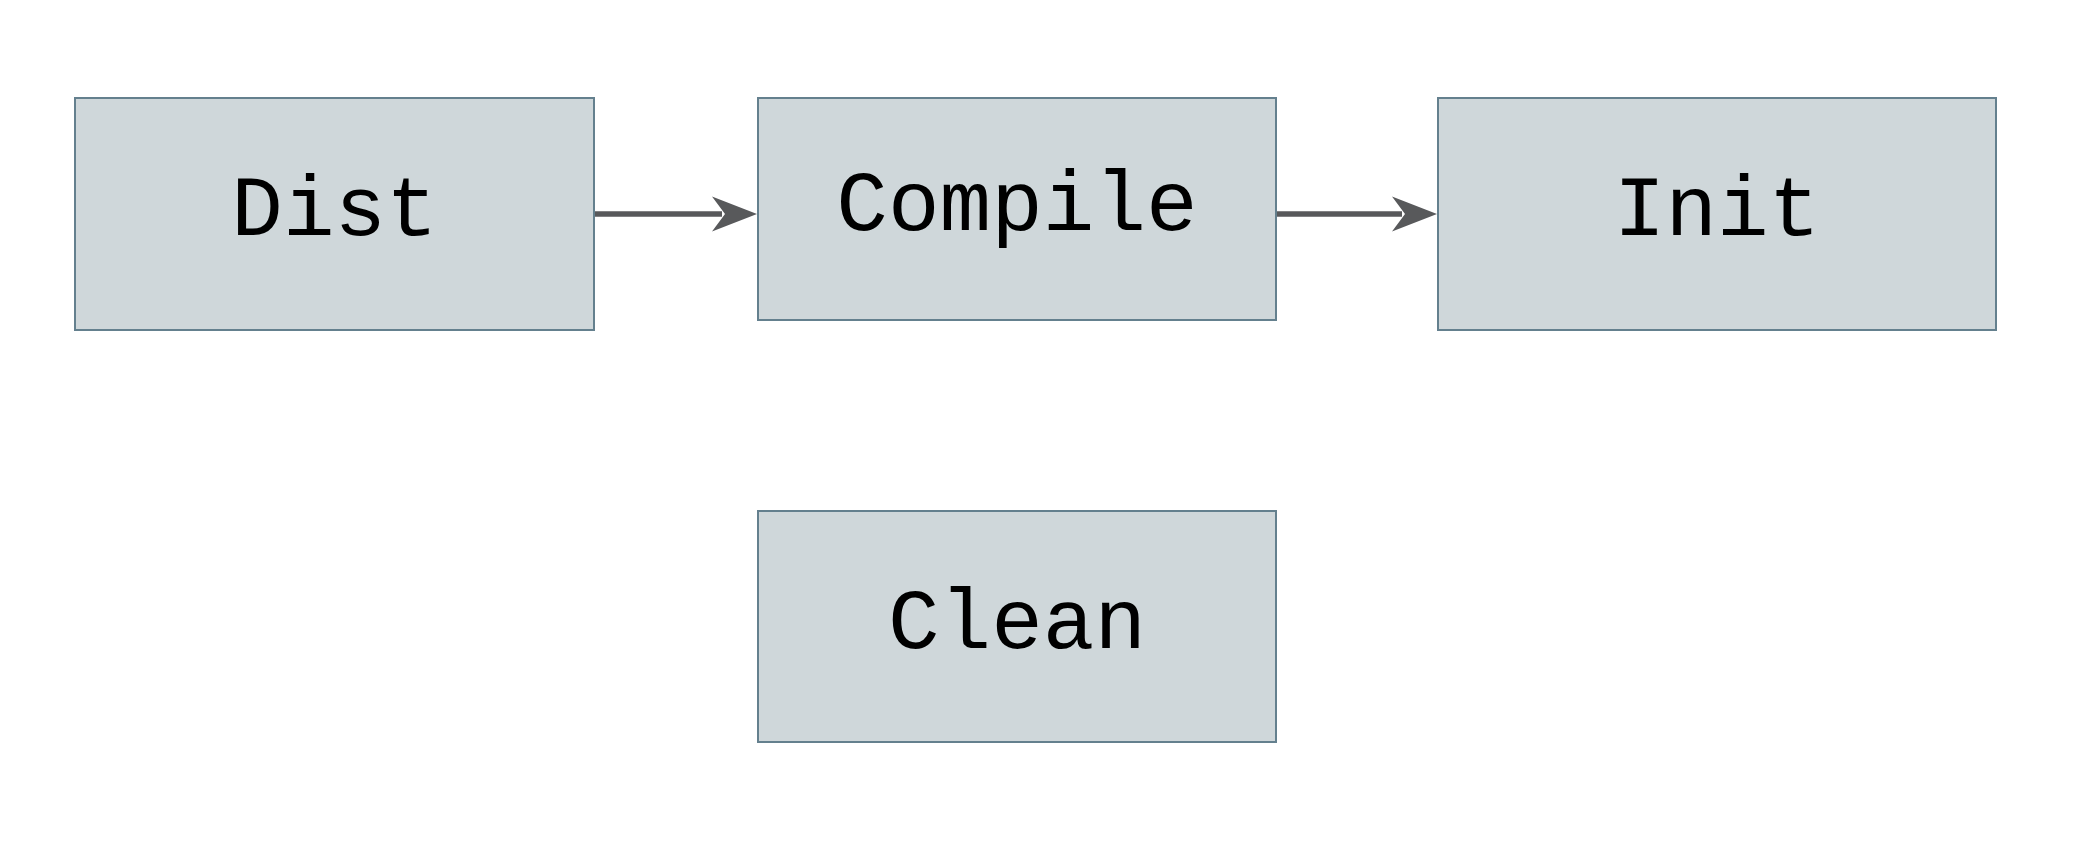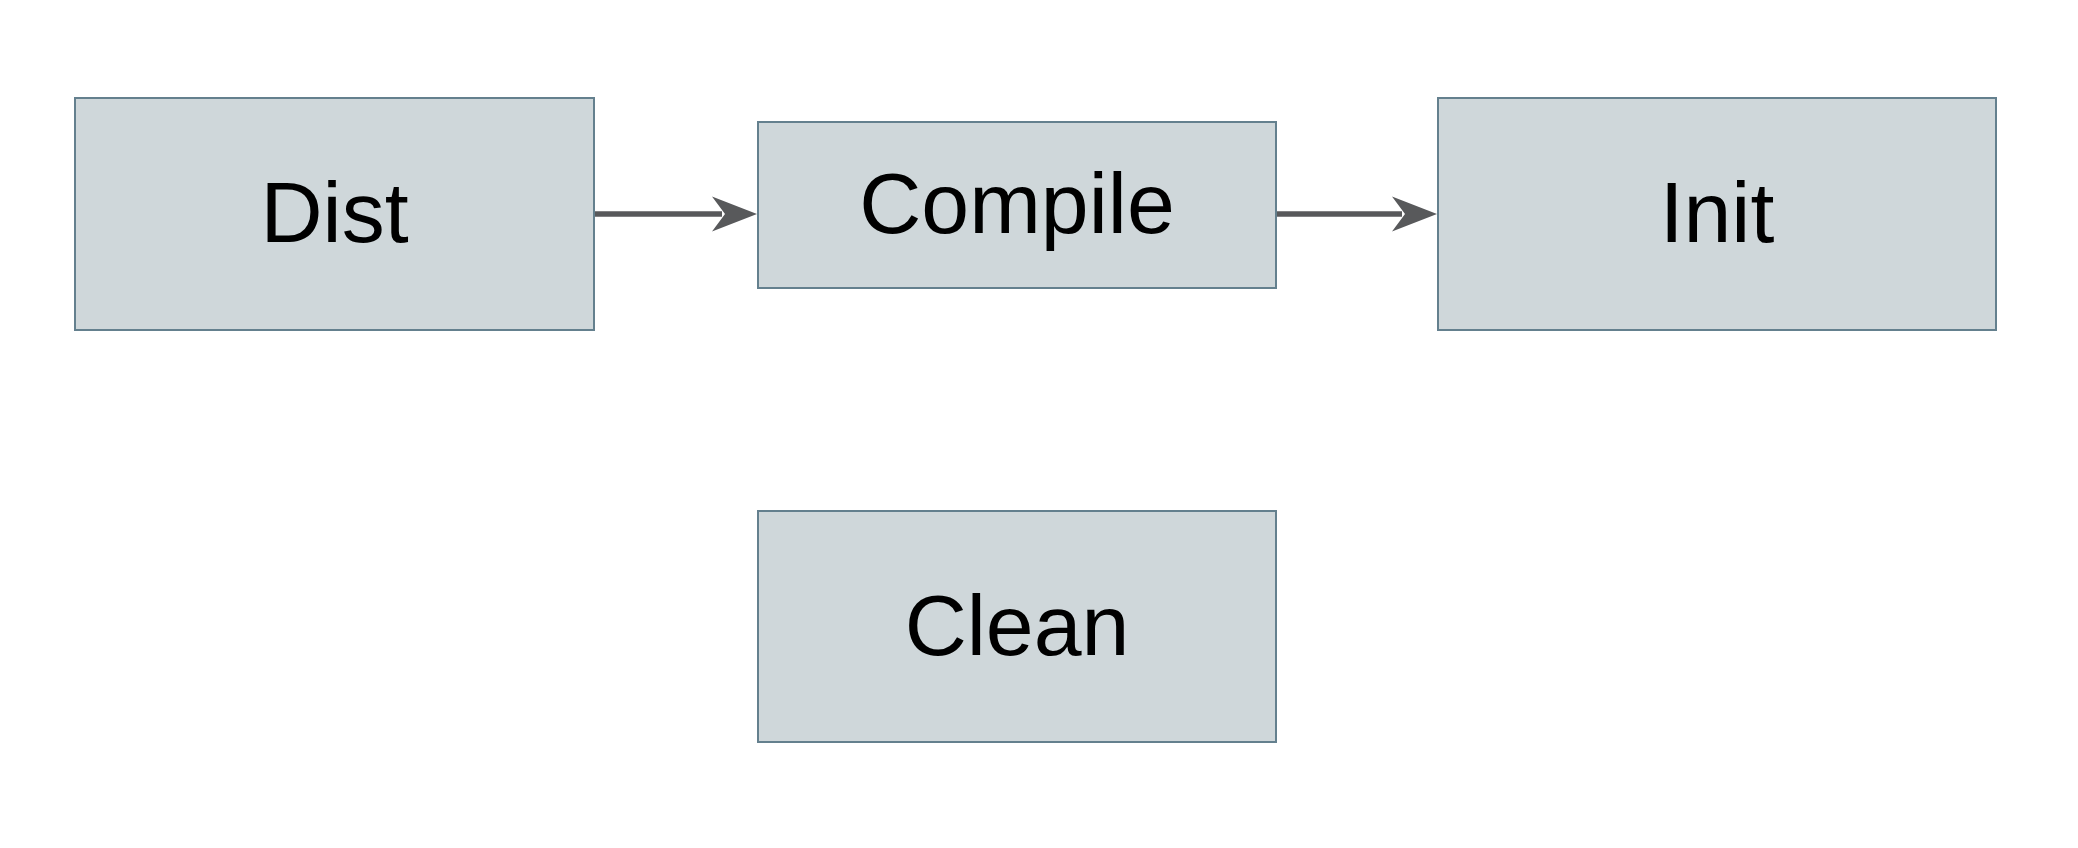--- a/index.html
+++ b/index.html
@@ -5,41 +5,41 @@
   html, body {
     margin: 0;
     padding: 0;
     background: #ffffff;
   }
   #canvas {
     position: relative;
     width: 2078px;
     height: 848px;
     background: var(--background, #ffffff);
-    font-family: Liberation Sans, sans-serif;
+    font-family: Liberation Mono, monospace;
     overflow: hidden;
   }
   .node {
     position: absolute;
     box-sizing: border-box;
     background: var(--node-fill, #cfd7da);
     border: 2px solid var(--node-border, #64808e);
     display: flex;
     align-items: center;
     justify-content: center;
   }
   .node .label {
     color: var(--label-text, #000000);
     font-size: 86px;
     line-height: 1;
     white-space: nowrap;
     transform: translateY(-2px);
   }
   #node-dist    { left: 74px;   top: 97px;  width: 521px; height: 234px; }
-  #node-compile { left: 757px;  top: 97px;  width: 520px; height: 168px; margin-top: 24px; }
+  #node-compile { left: 757px;  top: 97px;  width: 520px; height: 224px; }
   #node-init    { left: 1437px; top: 97px;  width: 560px; height: 234px; }
   #node-clean   { left: 757px;  top: 510px; width: 520px; height: 233px; }
   .edge {
     position: absolute;
     display: block;
   }
   .edge .shaft {
     stroke: var(--arrow, #58595b);
     stroke-width: 5.5;
     fill: none;

